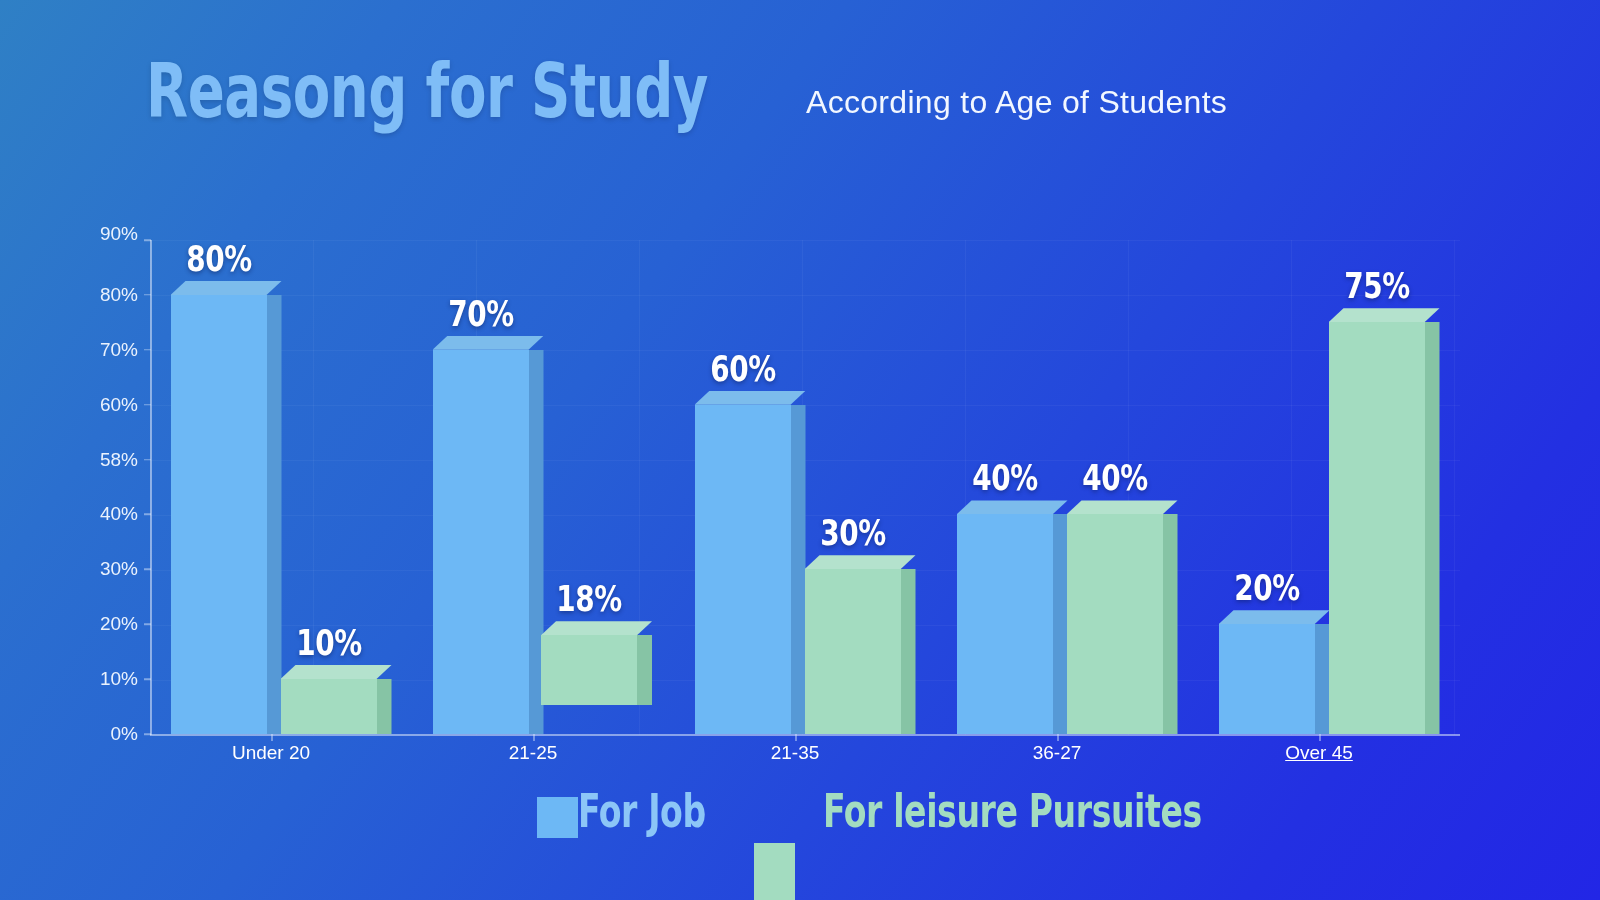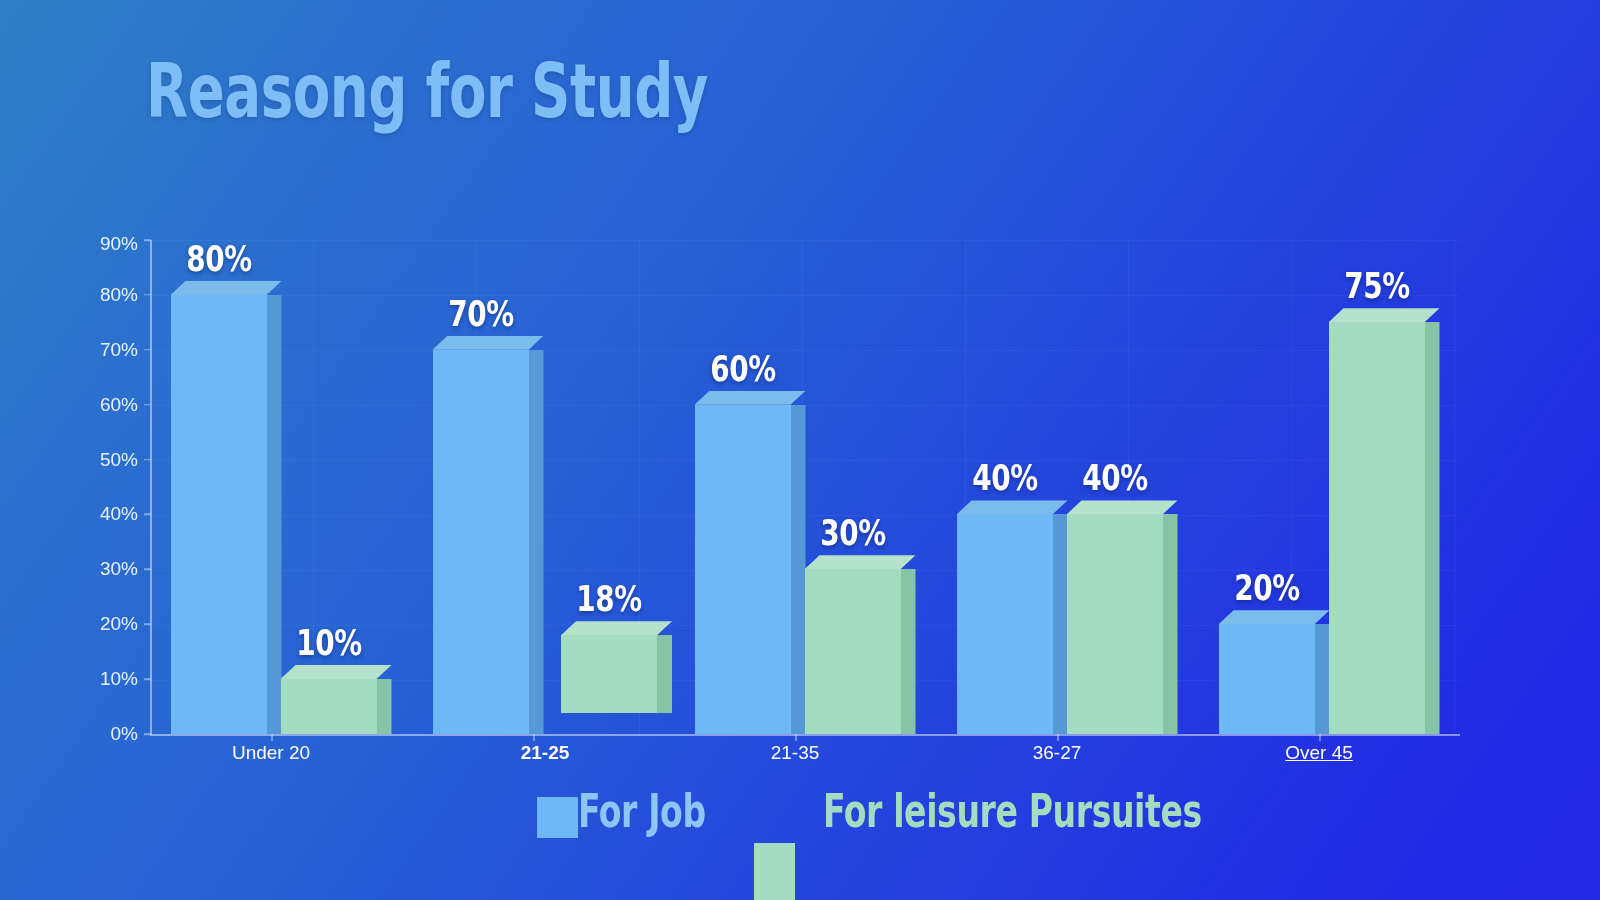--- a/index.html
+++ b/index.html
@@ -194,50 +194,51 @@
 </style>
 </head>
 <body>
 
 <div id="slide">
 
   <div id="grid-overlay"></div>
 
   <div id="title">Reasong for Study</div>
 
+  <div id="subtitle">According to Age of Students</div>
 
   <div id="plot">
     <div class="axis-line" id="y-axis"></div>
     <div class="axis-line" id="x-axis"></div>
     <div id="y-ticks">
         <div class="y-tick-label" style="top: 734px;">0%</div>
         <div class="y-tick-mark" style="top: 734px;"></div>
         <div class="y-tick-label" style="top: 679.111px;">10%</div>
         <div class="y-tick-mark" style="top: 679.111px;"></div>
         <div class="y-tick-label" style="top: 624.222px;">20%</div>
         <div class="y-tick-mark" style="top: 624.222px;"></div>
         <div class="y-tick-label" style="top: 569.333px;">30%</div>
         <div class="y-tick-mark" style="top: 569.333px;"></div>
         <div class="y-tick-label" style="top: 514.444px;">40%</div>
         <div class="y-tick-mark" style="top: 514.444px;"></div>
-        <div class="y-tick-label" style="top: 459.556px;">50%</div>
+        <div class="y-tick-label" style="top: 459.556px;">58%</div>
         <div class="y-tick-mark" style="top: 459.556px;"></div>
         <div class="y-tick-label" style="top: 404.667px;">60%</div>
         <div class="y-tick-mark" style="top: 404.667px;"></div>
         <div class="y-tick-label" style="top: 349.778px;">70%</div>
         <div class="y-tick-mark" style="top: 349.778px;"></div>
         <div class="y-tick-label" style="top: 294.889px;">80%</div>
         <div class="y-tick-mark" style="top: 294.889px;"></div>
-        <div class="y-tick-label" style="top: 244px;">90%</div>
+        <div class="y-tick-label" style="top: 234px;">90%</div>
         <div class="y-tick-mark" style="top: 240px;"></div>
       </div>
     <div id="x-ticks">
         <div class="x-tick-label" style="left: 271px;">Under 20</div>
         <div class="x-tick-mark" style="left: 271px;"></div>
-        <div class="x-tick-label" style="left: 545px; font-weight: bold;">21-25</div>
+        <div class="x-tick-label" style="left: 533px;">21-25</div>
         <div class="x-tick-mark" style="left: 533px;"></div>
         <div class="x-tick-label" style="left: 795px;">21-35</div>
         <div class="x-tick-mark" style="left: 795px;"></div>
         <div class="x-tick-label" style="left: 1057px;">36-27</div>
         <div class="x-tick-mark" style="left: 1057px;"></div>
         <div class="x-tick-label" style="left: 1319px; text-decoration: underline;">Over 45</div>
         <div class="x-tick-mark" style="left: 1319px;"></div>
       </div>
     <div id="bars">
         <div class="bar job" style="left: 170.5px; top: 294.889px; width: 96px; height: 439.111px;">
@@ -251,21 +252,21 @@
           <div class="side"></div>
           <div class="face"></div>
           <div class="bar-value">10%</div>
         </div>
         <div class="bar job" style="left: 432.5px; top: 349.778px; width: 96px; height: 384.222px;">
           <div class="top"></div>
           <div class="side"></div>
           <div class="face"></div>
           <div class="bar-value">70%</div>
         </div>
-        <div class="bar leisure" style="left: 561px; top: 635.2px; width: 96px; height: 78px;">
+        <div class="bar leisure" style="left: 541px; top: 635.2px; width: 96px; height: 70px;">
           <div class="top"></div>
           <div class="side"></div>
           <div class="face"></div>
           <div class="bar-value">18%</div>
         </div>
         <div class="bar job" style="left: 694.5px; top: 404.667px; width: 96px; height: 329.333px;">
           <div class="top"></div>
           <div class="side"></div>
           <div class="face"></div>
           <div class="bar-value">60%</div>

